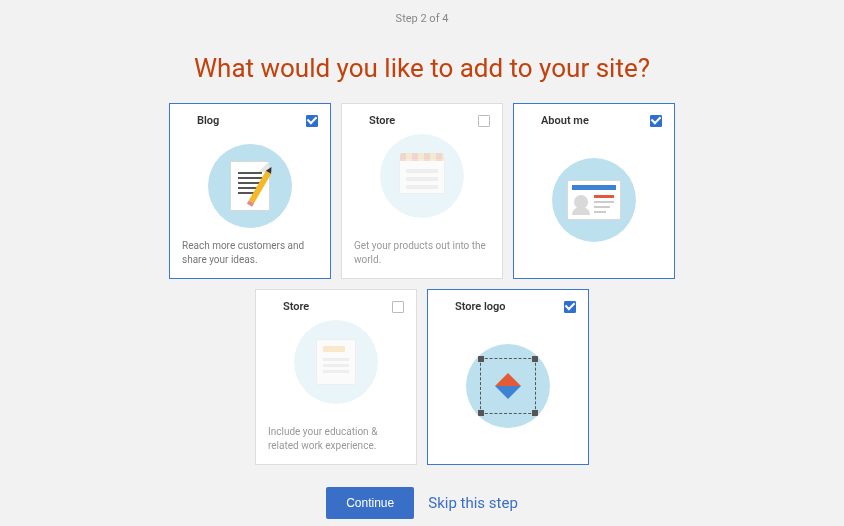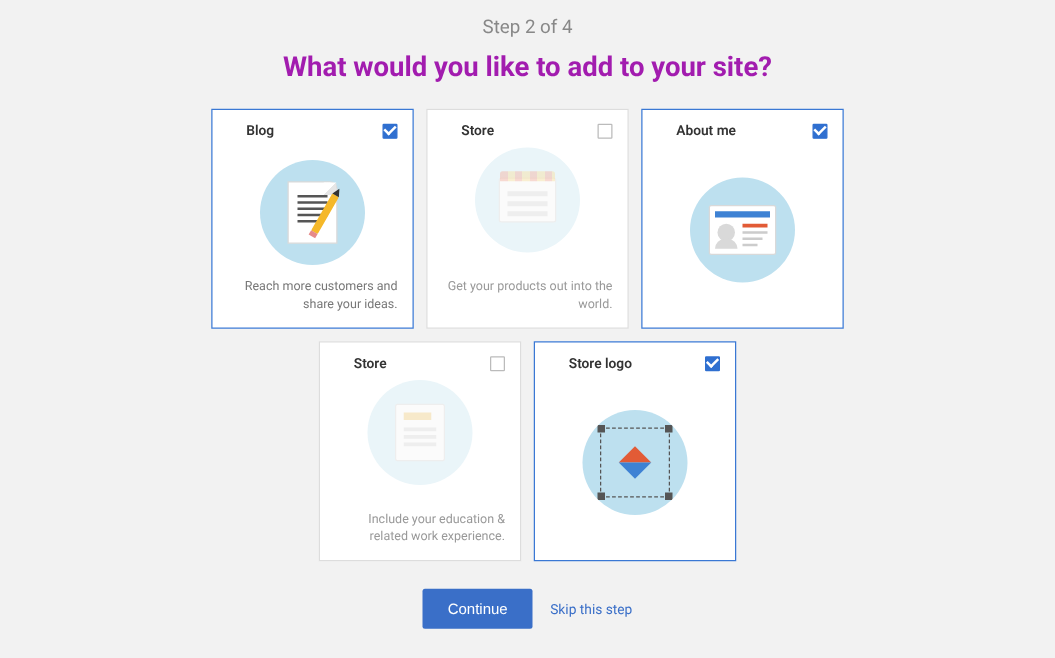--- a/index.html
+++ b/index.html
@@ -10,28 +10,28 @@
     height: 526px;
     overflow: hidden;
   }
   .page {
     display: flex;
     flex-direction: column;
     align-items: center;
     padding-top: 12px;
   }
   .step-indicator {
-    font-size: 15px;
+    font-size: 11px;
     color: #888;
-    margin-bottom: 12px;
+    margin-bottom: 28px;
   }
   .page-title {
-    font-size: 22px;
-    font-weight: 700;
-    color: #a21caf;
+    font-size: 26px;
+    font-weight: 400;
+    color: #c2410c;
     margin-bottom: 20px;
   }
   .cards {
     display: flex;
     flex-wrap: wrap;
     justify-content: center;
     gap: 10px;
     max-width: 560px;
     margin-bottom: 22px;
   }
@@ -98,21 +98,21 @@
     align-items: center;
     justify-content: center;
     position: relative;
     overflow: hidden;
   }
   .card.muted .circle { background: #eaf5f9; }
   .card.muted .card-desc { color: #999; margin-top: 21px; }
   .card-desc {
     font-size: 10px;
     color: #777;
-    text-align: right;
+    text-align: left;
     line-height: 1.35;
     min-height: 26px;
     display: flex;
     align-items: center;
     justify-content: center;
   }
   .actions {
     display: flex;
     flex-direction: row;
     align-items: center;
@@ -121,21 +121,21 @@
   .btn-continue {
     background: #3a6fc8;
     color: #fff;
     border: none;
     font-size: 12px;
     padding: 9px 20px;
     border-radius: 2px;
     cursor: pointer;
   }
   .skip-link {
-    font-size: 11px;
+    font-size: 15px;
     color: #3a6fc8;
     text-decoration: none;
     cursor: pointer;
   }
 
   
 
   
   .doc {
     width: 40px; height: 50px; background: #fff; border: 1px solid #d9d9d9;

